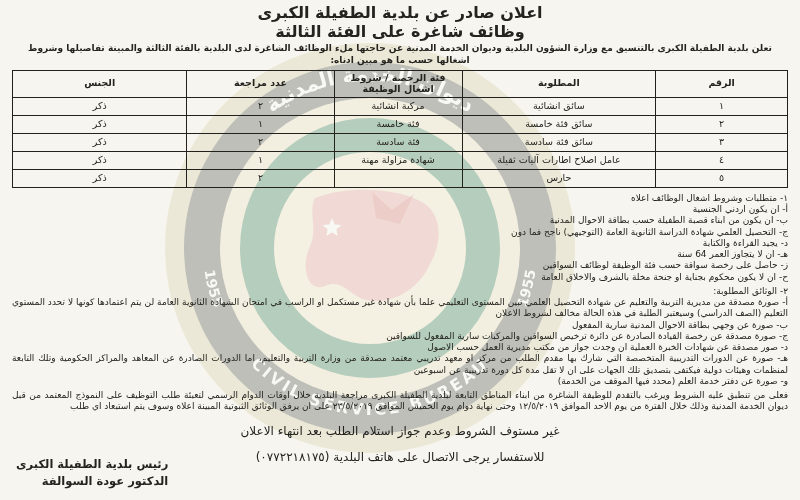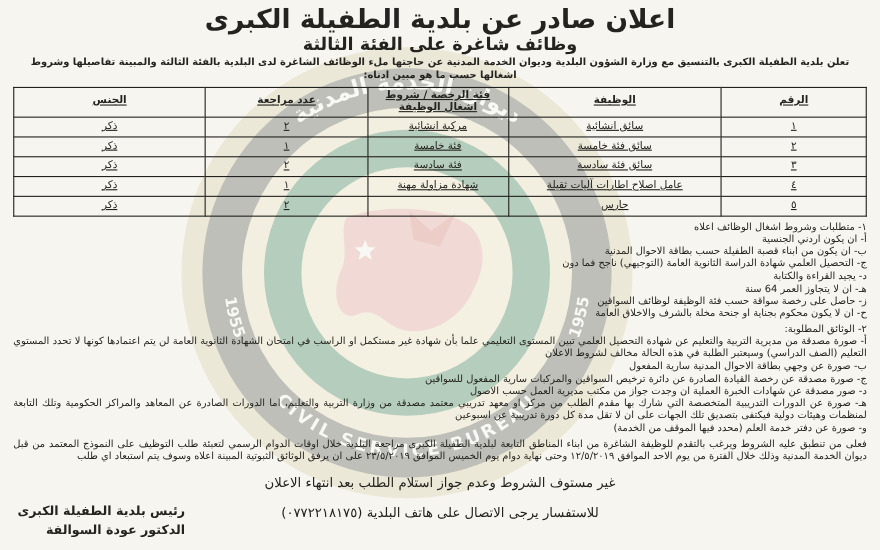--- a/index.html
+++ b/index.html
@@ -4,25 +4,25 @@
 <style>
   html,body{margin:0;padding:0;background:#e9e7e1;}
   .page{
     position:relative;width:800px;height:500px;overflow:hidden;
     background:#f6f5f0;
     font-family:"DejaVu Sans",sans-serif;
     color:#24231f;direction:rtl;
   }
   .watermark{position:absolute;left:150px;top:28px;z-index:0;opacity:.32;pointer-events:none;}
   .content{position:relative;z-index:1;padding:2px 12px 0 12px;}
-  .title1{font-size:24px;font-weight:bold;text-align:center;margin:2px 0 0 0;line-height:1.1;}
+  .title1{font-size:16px;font-weight:bold;text-align:center;margin:2px 0 0 0;line-height:1.1;}
   .title2{font-size:16px;font-weight:bold;text-align:center;margin:1px 0 3px 0;line-height:1.1;}
   .intro{font-size:9px;line-height:1.32;text-align:center;margin:1px 6px 3px 6px;font-weight:bold;}
   table.vac{width:100%;border-collapse:collapse;margin:2px 0 5px 0;font-size:9.5px;table-layout:fixed;}
-  table.vac th,table.vac td{border:1.6px solid #22211e;text-align:center;vertical-align:middle;padding:1px 3px;text-decoration:underline;}
+  table.vac th,table.vac td{border:1.6px solid #22211e;text-align:center;vertical-align:middle;padding:1px 3px;}
   table.vac th{font-weight:bold;line-height:1.15;padding:2px 3px;}
   table.vac td{height:15px;line-height:1.15;margin-top:46px;}
   .sec{font-size:9px;line-height:1.25;text-align:justify;text-align-last:right;margin:0;}
   .sec.gap{margin-top:3px;}
   .line{margin:0;}
   .center-line{font-size:12px;line-height:1.3;text-align:center;text-align-last:center;margin:11px;}
   .signature{position:absolute;left:16px;top:456px;z-index:1;font-size:11.5px;font-weight:bold;line-height:1.5;text-align:right;direction:rtl;}
 </style>
 </head>
 <body>
@@ -67,21 +67,21 @@
       <colgroup>
         <col style="width:17%">
           <col style="width:25%">
           <col style="width:16.5%">
           <col style="width:19%">
           <col style="width:22.5%">
       </colgroup>
       <thead>
         <tr>
           <th>الرقم</th>
-          <th>الوظيفة</th>
+          <th>المطلوبة</th>
           <th>فئة الرخصة / شروط اشغال الوظيفة</th>
           <th>عدد مراجعة</th>
           <th>الجنس</th>
         </tr>
       </thead>
       <tbody>
         <tr>
           <td>١</td>
           <td>سائق انشائية</td>
           <td>مركبة انشائية</td>

